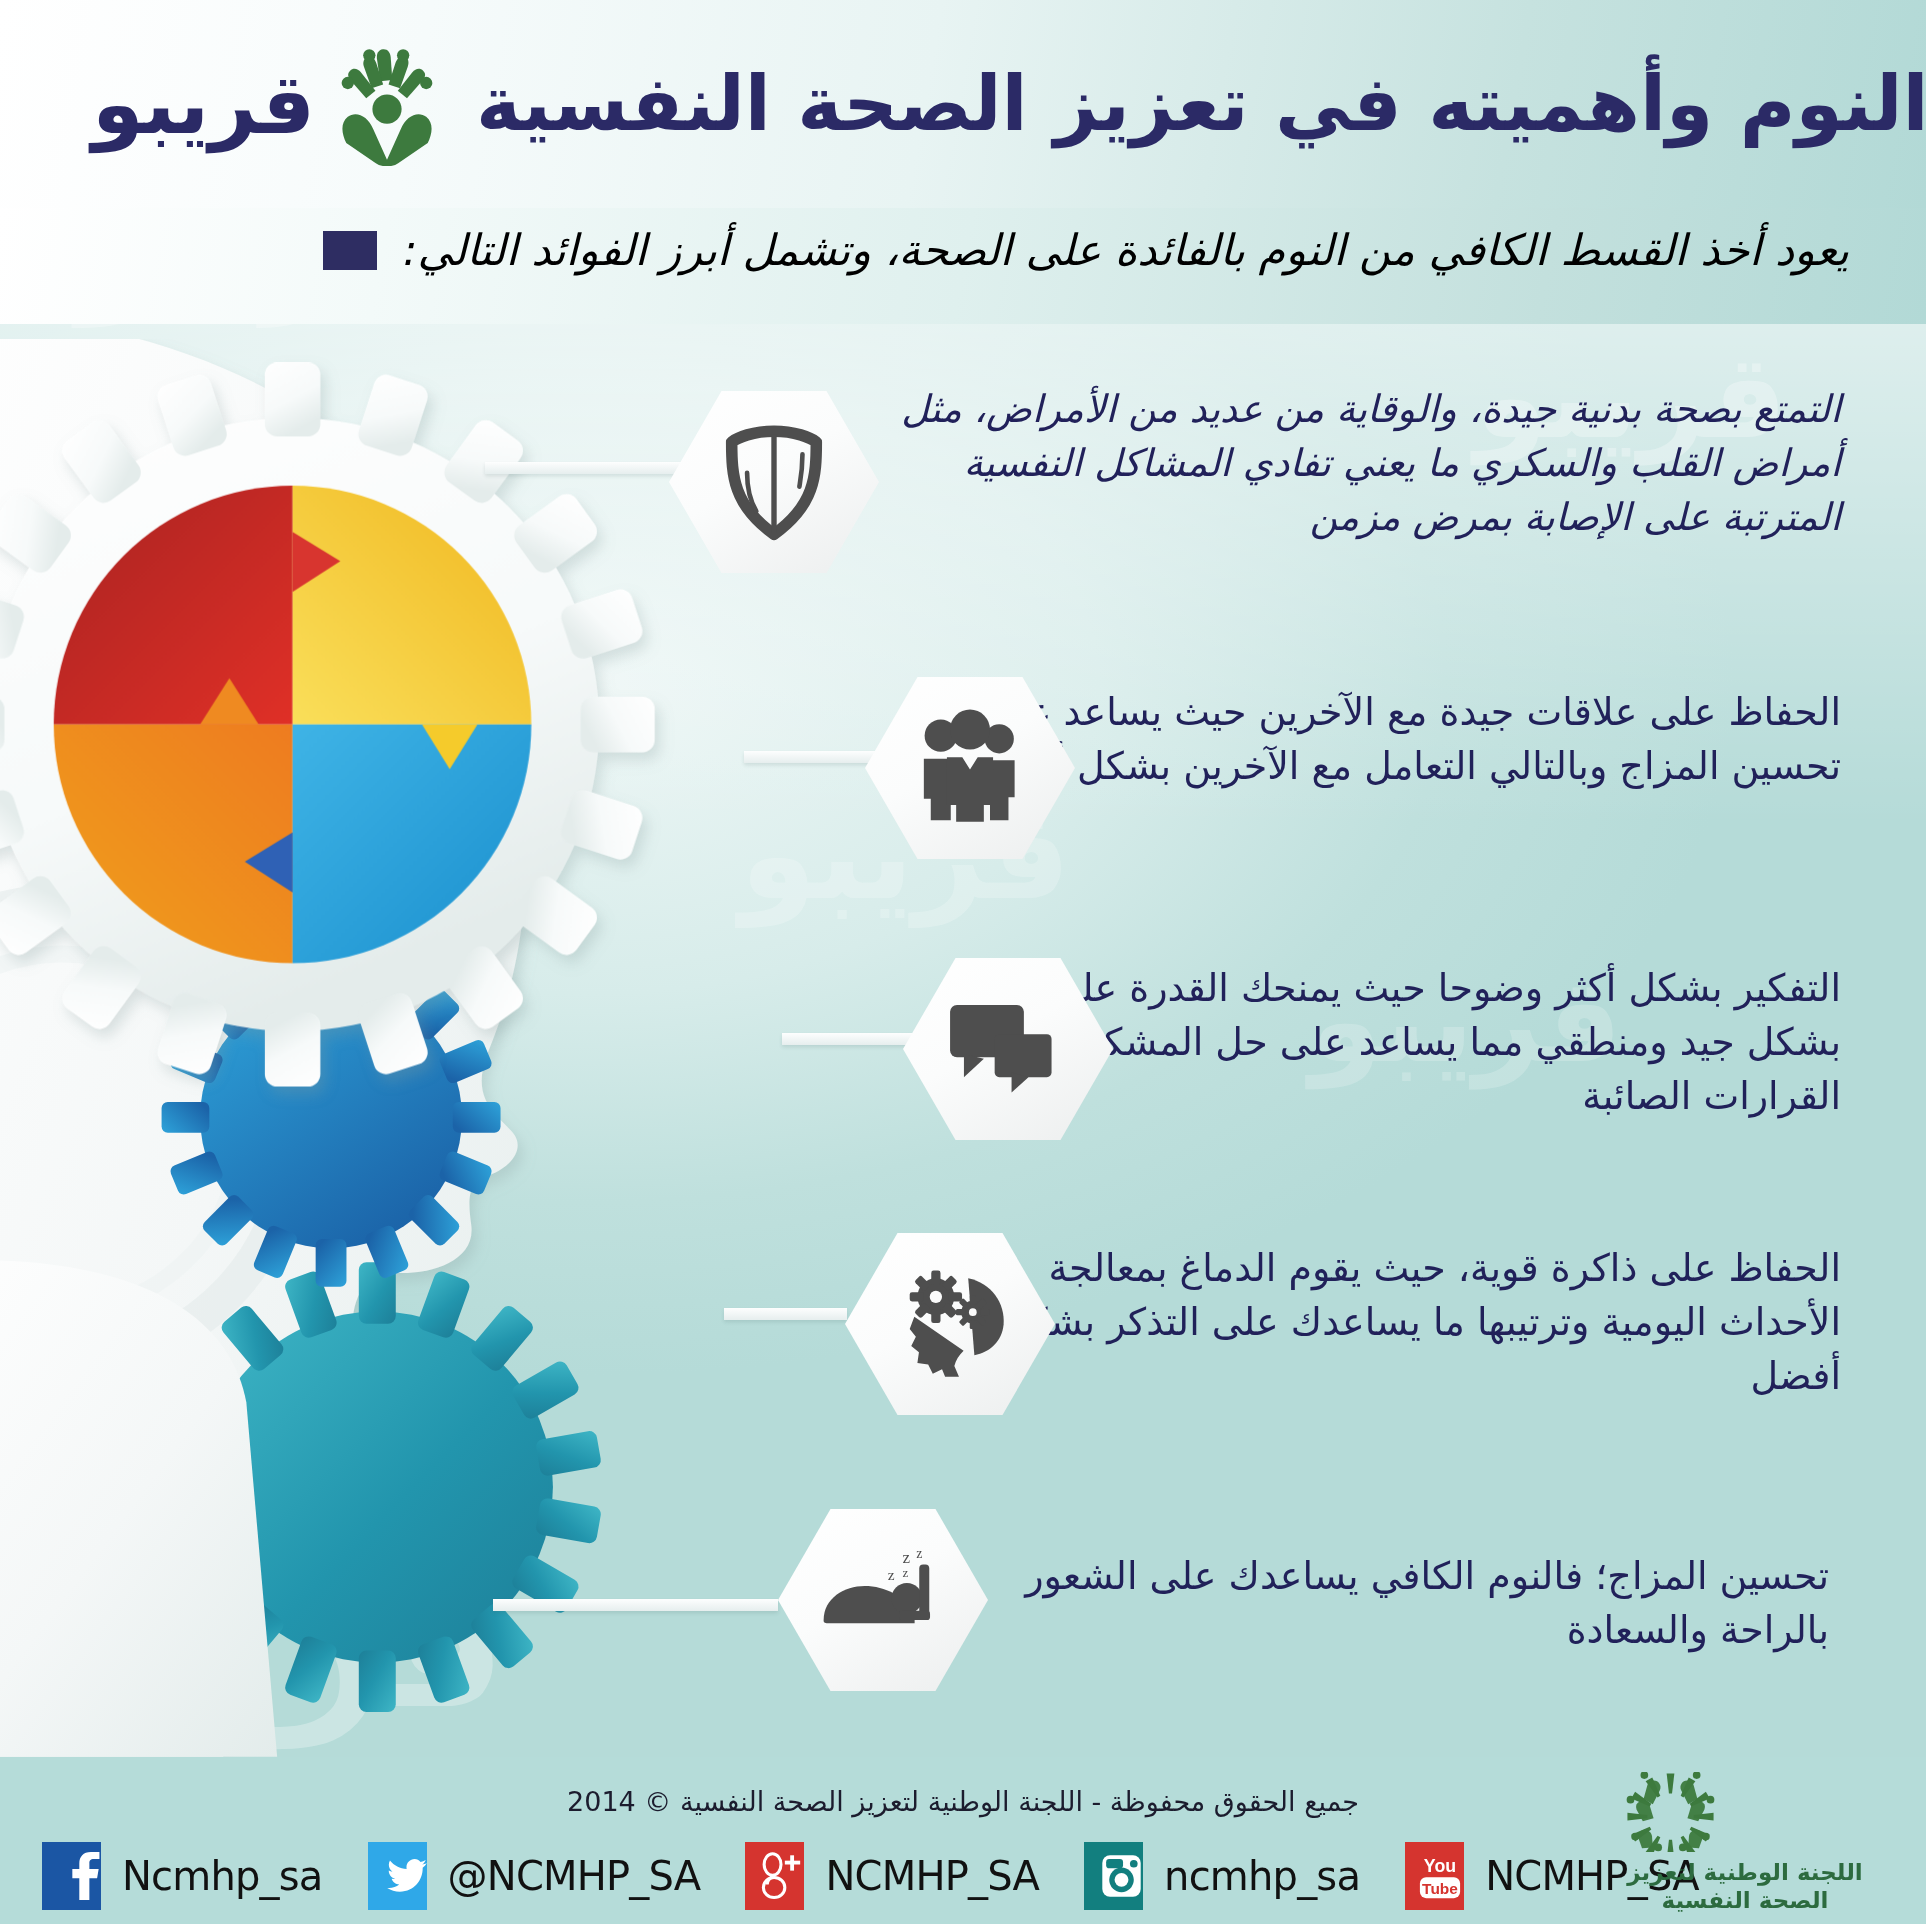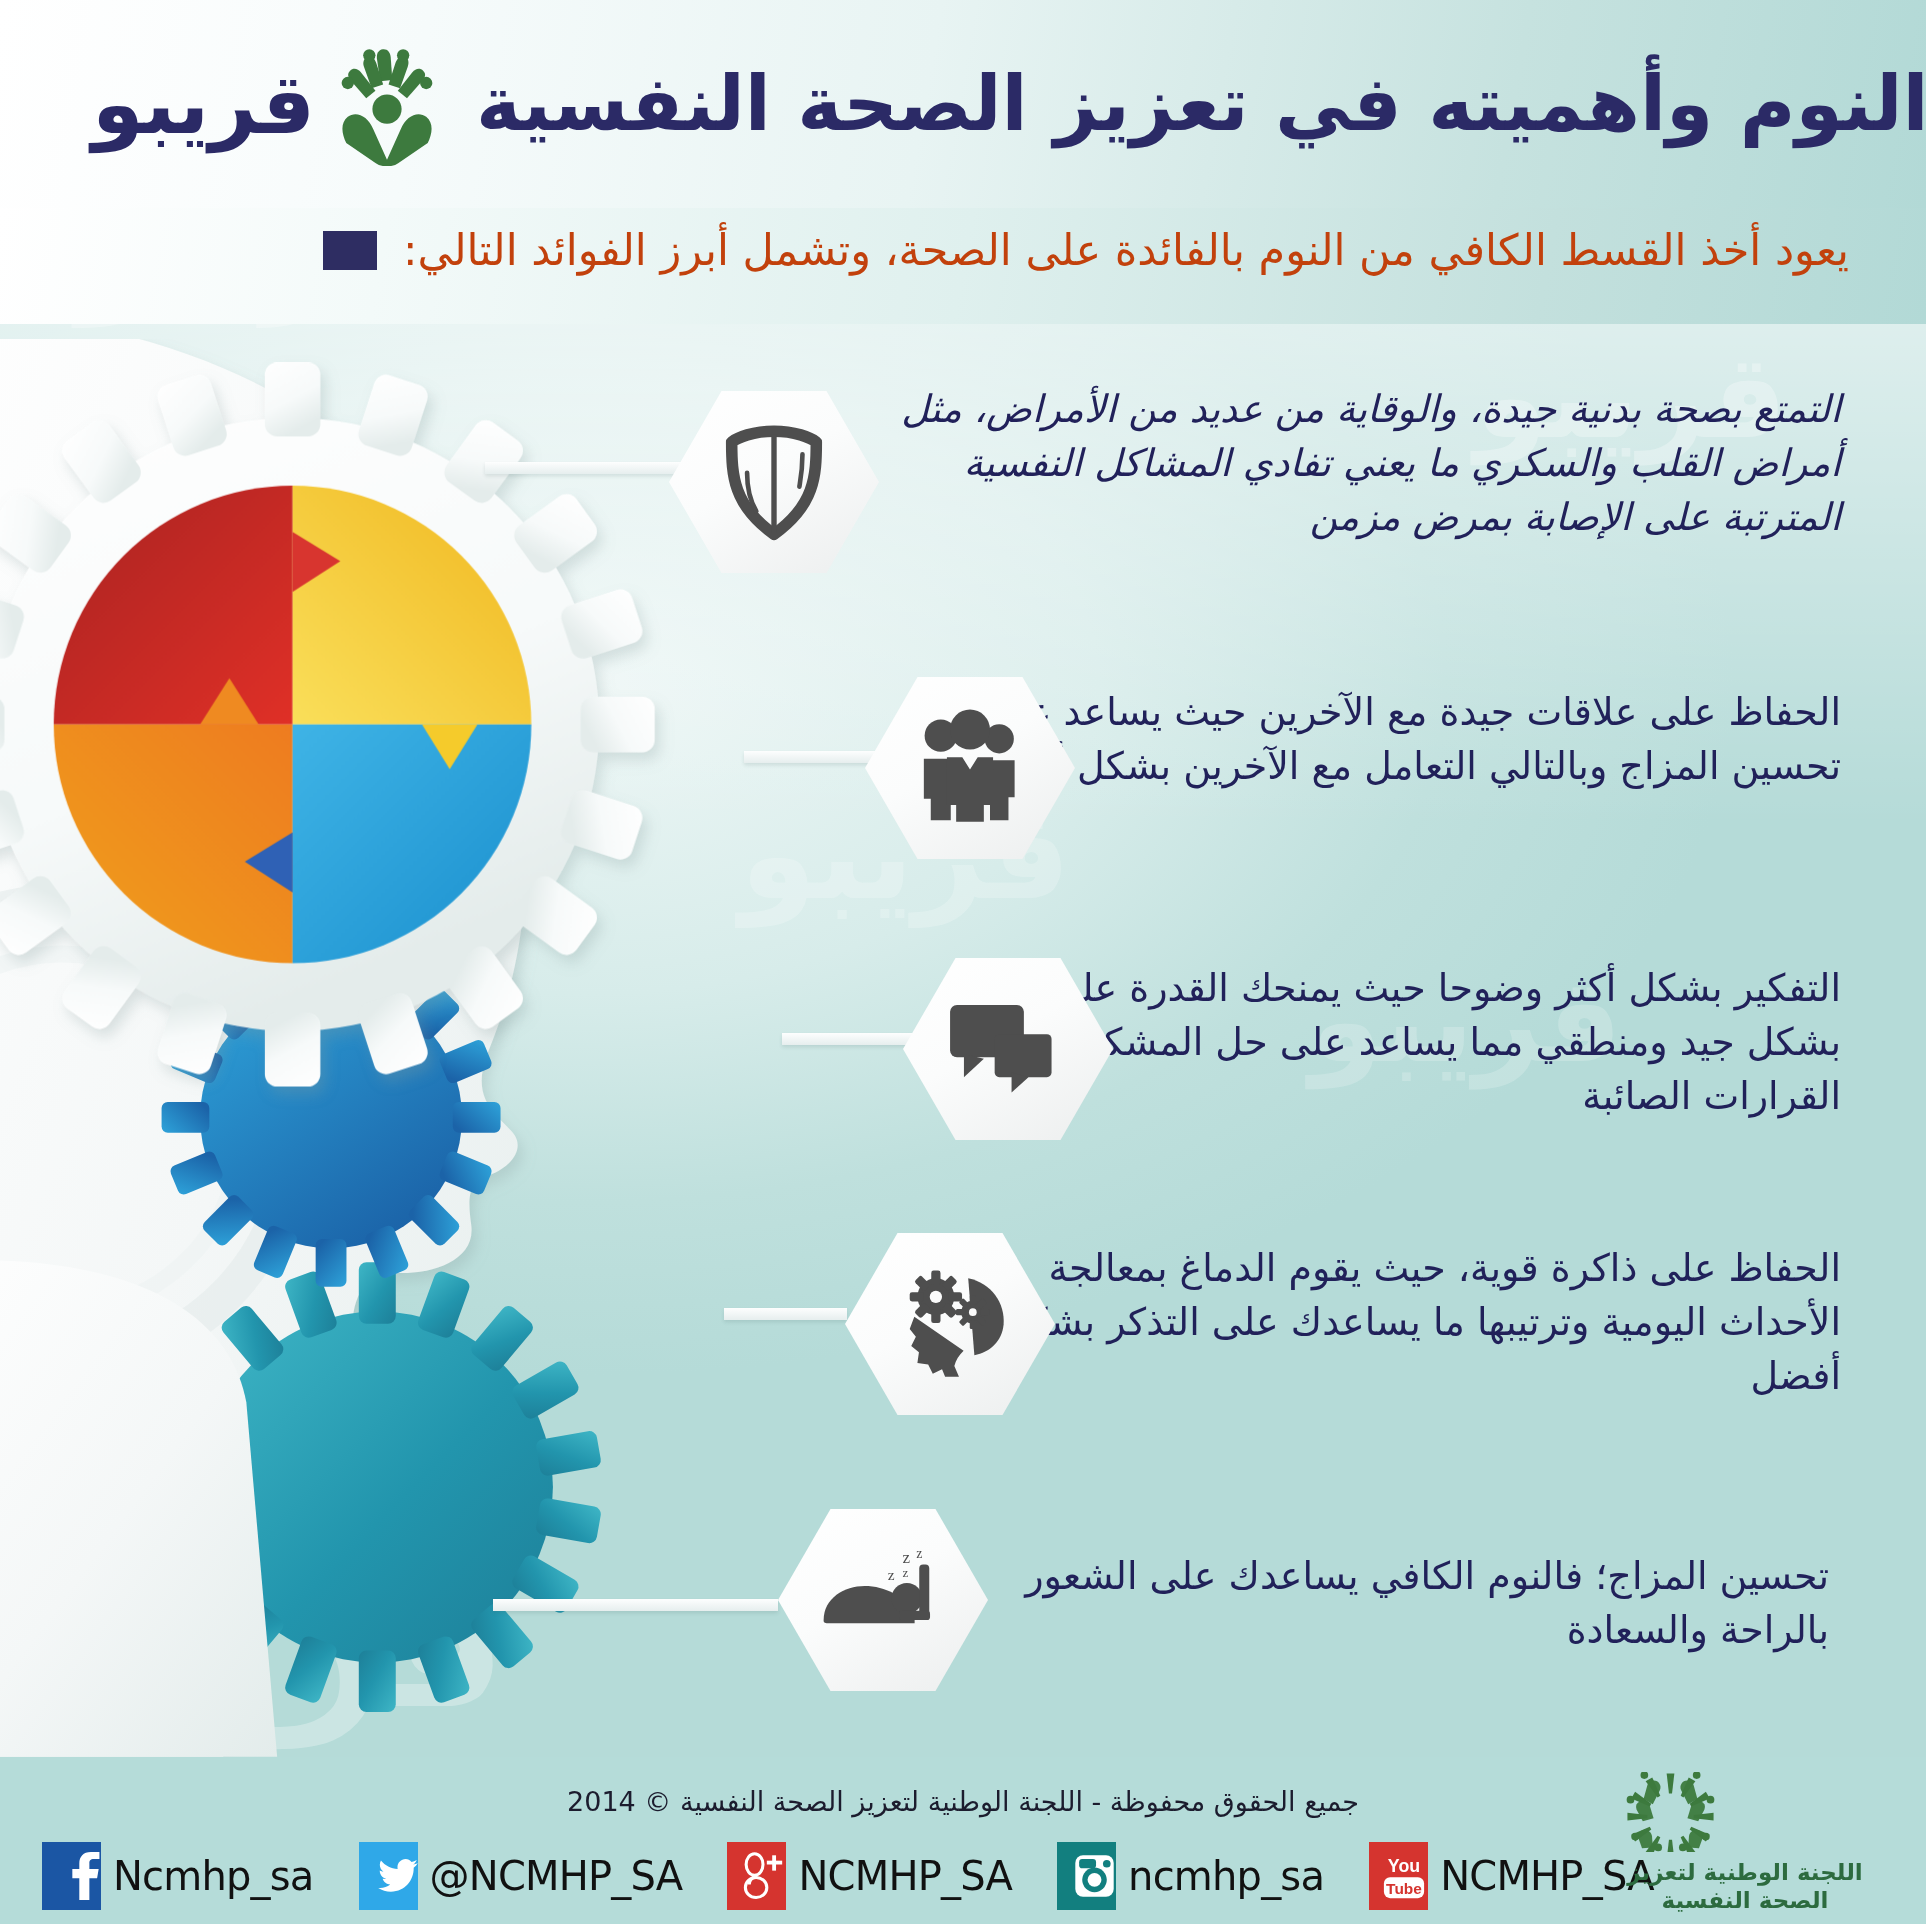--- a/index.html
+++ b/index.html
@@ -45,21 +45,21 @@
   }
   .intro-row{
     position:absolute;right:77px;top:223px;
     display:flex;flex-direction:row-reverse;align-items:center;gap:26px;
     z-index:4;
   }
   .intro-bullet{
     width:54px;height:39px;background:#2e2d62;flex:0 0 auto;
   }
   .intro-text{
-    font-size:43px;color:#c2410c;line-height:1.3;font-weight:500;white-space:nowrap;
+    font-size:43px;color:#000000;line-height:1.3;font-weight:500;white-space:nowrap;font-style:italic;
   }
 
   
   .body-bg{
     position:absolute;left:0;top:324px;width:1926px;height:1433px;
     background:
       radial-gradient(ellipse 1156px 693px at 30% 25%, #eef7f6 0%, #d7ecea 45%, #bfe0dd 75%, #b5dbd8 100%);
     z-index:1;
   }
   .body-bg::after{
@@ -106,21 +106,21 @@
     background:#b5dcd9;z-index:6;
   }
   .copyright{
     position:absolute;left:0;right:0;top:1786px;text-align:center;
     font-size:27px;color:#1c1c2e;z-index:7;direction:rtl;
   }
   .socials{
     position:absolute;left:42px;top:1842px;display:flex;flex-direction:row;
     align-items:center;gap:45px;z-index:7;direction:ltr;
   }
-  .social{display:flex;flex-direction:row;align-items:center;gap:12px}
+  .social{display:flex;flex-direction:row;align-items:center;gap:21px}
   .social-badge{
     width:59px;height:68px;display:flex;align-items:center;justify-content:flex-end;
     color:#fff;flex:0 0 auto;
   }
   .social-handle{font-size:40px;color:#111;letter-spacing:-0.8px;white-space:nowrap}
   .fb{background:#1b56a4}
   .tw{background:#2fa8e8}
   .gp{background:#d5342f}
   .ig{background:#127f7f}
   .yt{background:#d5342f}

